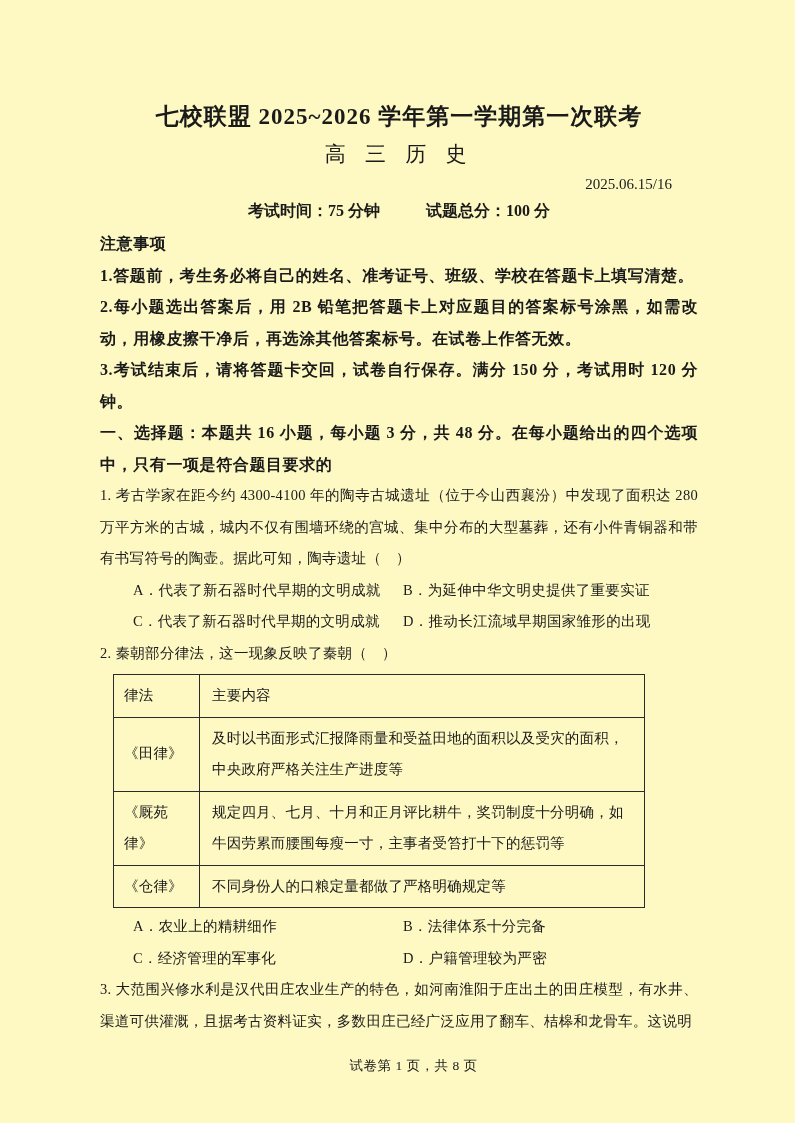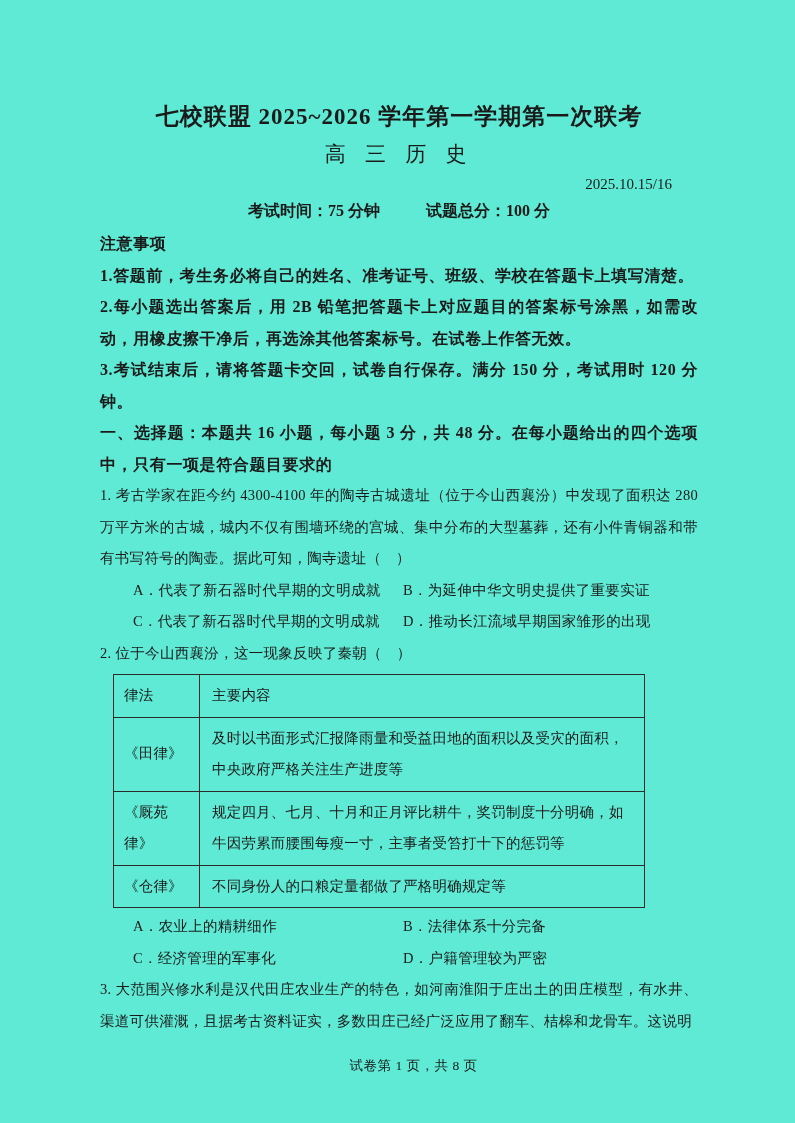--- a/index.html
+++ b/index.html
@@ -1,17 +1,17 @@
 <!DOCTYPE html>
 <html><head>
 <meta charset="utf-8">
 <style>
   html, body { margin:0; padding:0; background:#ffffff; }
   .page {
-    width:795px; height:1123px; position:relative; background:#5eead4;
+    width:795px; height:1123px; position:relative; background:#fef9c3;
     color:#1a1a1a; font-family:"Liberation Serif","DejaVu Serif",serif;
     overflow:hidden; box-sizing:border-box;
   }
   .content { padding:102px 97px 0 100px; }
   p { margin:0; }
 
   .title { text-align:center; font-size:23px; font-weight:bold; line-height:30px; letter-spacing:1px; }
   .subject { text-align:center; font-size:21px; font-weight:normal; letter-spacing:7px; line-height:34px; margin-top:5px; }
   .date-line { text-align:right; padding-right:26px; font-size:15px; line-height:26px; }
   .meta { display:flex; justify-content:center; gap:46px; font-size:16px; font-weight:bold; line-height:28px; margin-bottom:3px; }
@@ -42,21 +42,21 @@
 </style>
 </head>
 <body>
 
 <div class="page">
   <div class="content">
 
     <header>
       <p class="title">七校联盟 2025~2026 学年第一学期第一次联考</p>
       <p class="subject">高 三 历 史</p>
-      <p class="date-line">2025.10.15/16</p>
+      <p class="date-line">2025.06.15/16</p>
       <div class="meta">
         <span>考试时间：75 分钟</span>
         <span>试题总分：100 分</span>
       </div>
     </header>
 
     <section>
       <p class="bold-par">注意事项</p>
       <p class="bold-par">1.答题前，考生务必将自己的姓名、准考证号、班级、学校在答题卡上填写清楚。</p>
       <p class="bold-par">2.每小题选出答案后，用 2B 铅笔把答题卡上对应题目的答案标号涂黑，如需改动，用橡皮擦干净后，再选涂其他答案标号。在试卷上作答无效。</p>
@@ -69,21 +69,21 @@
       <p class="stem"><span class="qnum">1.</span><span>考古学家在距今约 4300-4100 年的陶寺古城遗址（位于今山西襄汾）中发现了面积达 280 万平方米的古城，城内不仅有围墙环绕的宫城、集中分布的大型墓葬，还有小件青铜器和带有书写符号的陶壶。据此可知，陶寺遗址（　）</span></p>
       <div class="options">
         <div>A．代表了新石器时代早期的文明成就</div>
         <div>B．为延伸中华文明史提供了重要实证</div>
         <div>C．代表了新石器时代早期的文明成就</div>
         <div>D．推动长江流域早期国家雏形的出现</div>
       </div>
     </div>
 
     <div>
-      <p class="stem"><span class="qnum">2.</span><span>位于今山西襄汾，这一现象反映了秦朝（　）</span></p>
+      <p class="stem"><span class="qnum">2.</span><span>秦朝部分律法，这一现象反映了秦朝（　）</span></p>
 
       <table class="law">
         <tbody>
           <tr>
             <th class="col-law">律法</th>
             <th>主要内容</th>
           </tr>
           <tr>
             <td class="col-law">《田律》</td>
             <td>及时以书面形式汇报降雨量和受益田地的面积以及受灾的面积，中央政府严格关注生产进度等</td>

